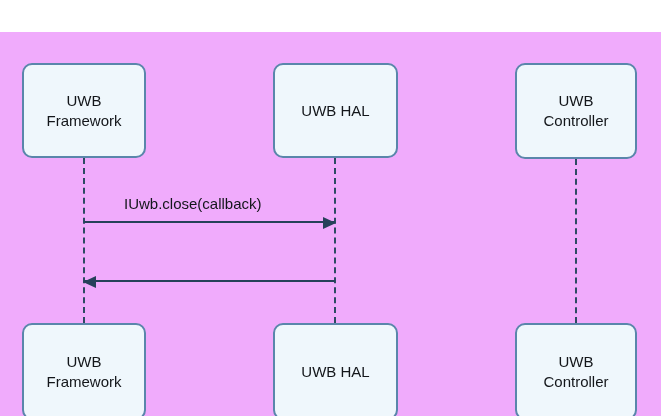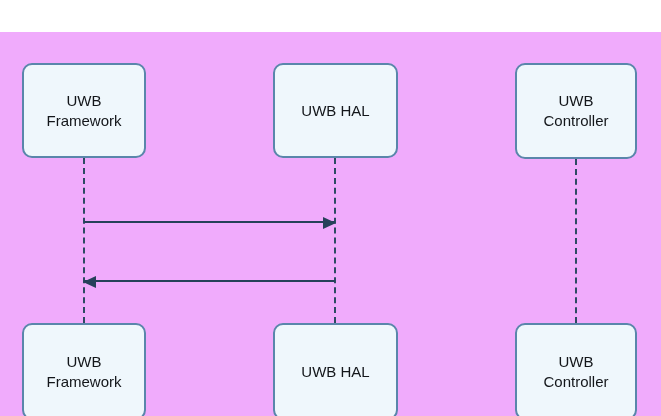--- a/index.html
+++ b/index.html
@@ -98,20 +98,21 @@
 
   <div class="participant-box" style="left:273px; top:31px; width:125px; height:95px;">
     <span class="participant-label">UWB HAL</span>
   </div>
 
   <div class="participant-box" style="left:515px; top:31px; width:122px; height:96px;">
     <span class="participant-label">UWB
 Controller</span>
   </div>
 
+  <div class="message-label" style="left:124px; top:163px;">IUwb.close(callback)</div>
   <div class="message" style="left:84px; top:189px; width:251px;">
     <span class="arrowhead right"></span>
   </div>
 
   <div class="message" style="left:84px; top:248px; width:251px;">
     <span class="arrowhead left"></span>
   </div>
 
   <div class="participant-box" style="left:22px; top:291px; width:124px; height:97px;">
     <span class="participant-label">UWB

